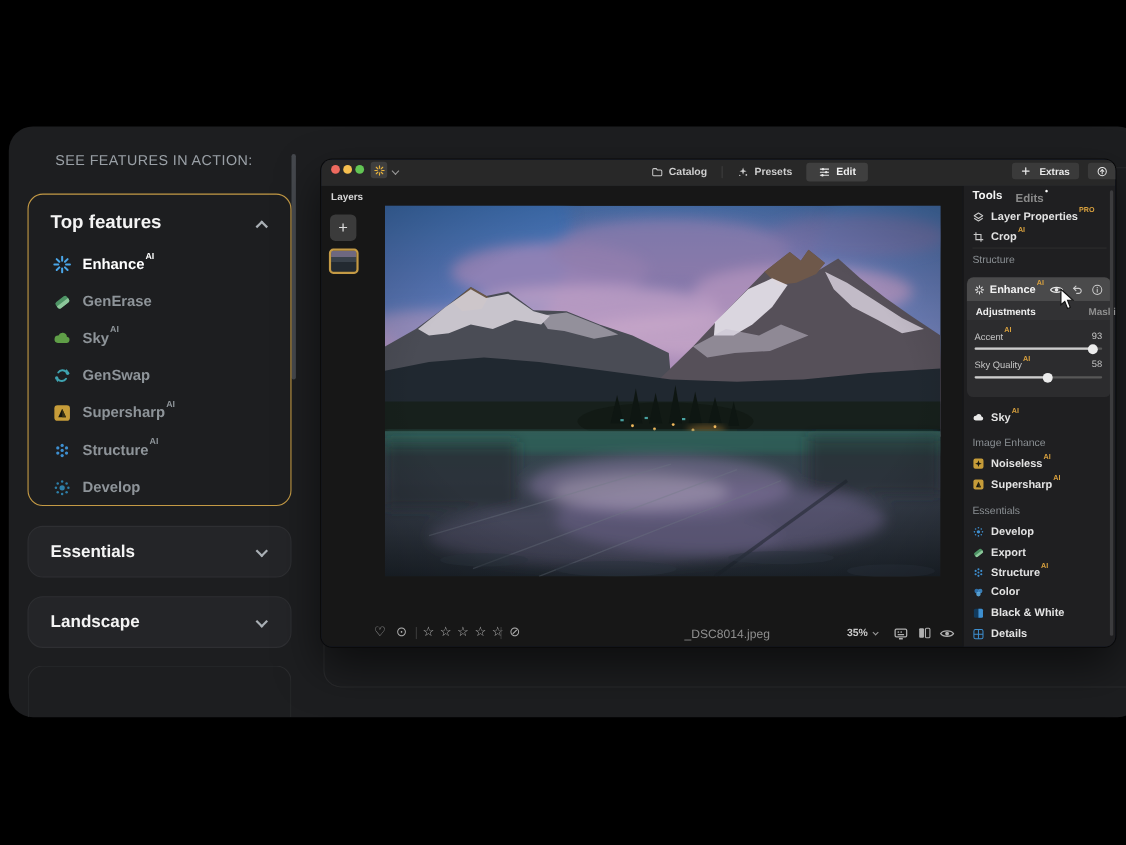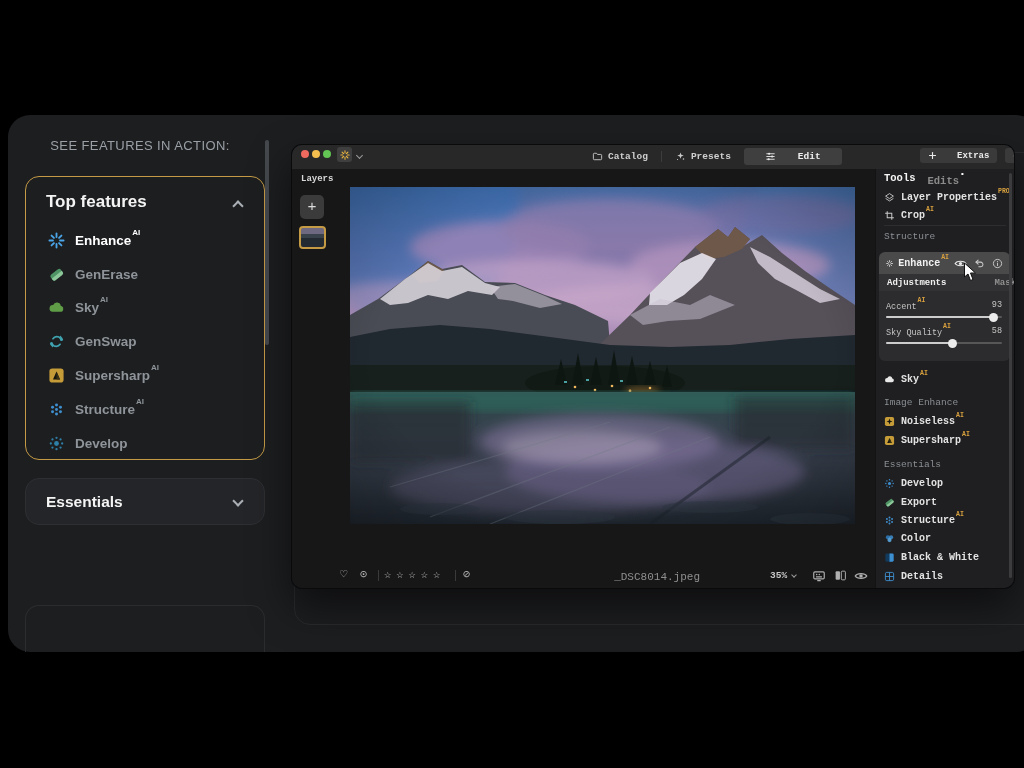--- a/index.html
+++ b/index.html
@@ -33,40 +33,40 @@
   sup.fa { font-size:8px; font-weight:bold; position:relative; top:-4px; margin-left:1px; }
   .ic17 { width:17px; height:17px; display:block; }
 
   
   .tray { position:absolute; left:294px; top:152px; width:746px; height:473px;
           border:1px solid #2a2b2d; border-radius:16px; }
 
   
   .window { position:absolute; left:292px; top:145px; width:722px; height:443px;
             border-radius:10px; background:#0f172a; overflow:hidden;
-            box-shadow:0 0 0 1px #0a0a0a, 0 18px 40px rgba(0,0,0,.55);font-family:Liberation Mono, monospace; }
+            box-shadow:0 0 0 1px #0a0a0a, 0 18px 40px rgba(0,0,0,.55); }
   .shift { position:absolute; left:-292px; top:-145px; width:1024px; height:768px; }
   .canvas-bg { position:absolute; left:292px; top:169px; width:583px; height:419px; background:#171717; }
   .rpanel-bg { position:absolute; left:875px; top:169px; width:139px; height:419px;
                background:#1f1f21; border-left:1px solid #131313; }
   .titlebar { position:absolute; left:292px; top:145px; width:722px; height:24px; background:#282828; }
   .tl { position:absolute; top:150px; width:8px; height:8px; border-radius:50%; }
   .tl.r { left:301px; background:#ee6a5f; } .tl.y { left:312px; background:#f5bf4f; } .tl.g { left:323px; background:#62c554; }
   .appbtn { position:absolute; left:337px; top:147px; width:15px; height:15px; background:#3f3f3f;
             border-radius:3px; display:flex; align-items:center; justify-content:center; color:#e8b33c; }
   .appchev { position:absolute; left:357px; top:153px; width:5px; height:5px;
              border-right:1.5px solid #9a9a9a; border-bottom:1.5px solid #9a9a9a; transform:rotate(45deg); }
   .nav { position:absolute; left:592px; top:148px; height:17px; display:flex; align-items:center; gap:13px;
          font-size:9.5px; color:#cfcfcf; }
   .navitem { display:flex; align-items:center; gap:5px; font-weight:bold; }
   .navdiv { width:1px; height:11px; background:#3c3c3c; }
-  .editpill { display:flex; align-items:center; gap:22px; background:#3f3f3f; border-radius:3px;
-              padding:3px 21px; font-weight:bold; color:#f0f0f0; }
+  .editpill { display:flex; align-items:center; gap:5px; background:#3f3f3f; border-radius:3px;
+              padding:3px 11px; font-weight:bold; color:#f0f0f0; }
   .actbtns { position:absolute; left:920px; top:148px; display:flex; gap:8px; }
-  .pill { display:flex; align-items:center; gap:20px; background:#3a3a3a; border-radius:3px; height:15px;
+  .pill { display:flex; align-items:center; gap:8px; background:#3a3a3a; border-radius:3px; height:15px;
           padding:0 8px; font-size:9px; font-weight:bold; color:#eaeaea; }
 
   .layers-label { position:absolute; left:301px; top:174px; font-size:9px; font-weight:bold; color:#d8d8d8; }
   .addlayer { position:absolute; left:300px; top:195px; width:24px; height:24px; background:#3b3b3b;
               border-radius:5px; color:#ddd; font-size:15px; display:flex; align-items:center; justify-content:center; }
   .thumb-layer { position:absolute; left:299px; top:226px; width:27px; height:23px; border:2px solid #c49a45;
                  border-radius:4px; background:linear-gradient(#6e6880 0 32%, #39414a 32% 55%, #232a31 55% 100%); }
 
   .photo { position:absolute; left:350px; top:187px; width:505px; height:337px; }
 
@@ -316,20 +316,24 @@
     <div class="feat-item" style="top:256px">
       <svg class="ic17" style="color:#2e7fa8">
           <use href="#i-develop"></use>
         </svg>
       <span class="lbl"><span>Develop</span><sup class="fa"></sup></span>
     </div>
   </div>
 
   <div class="card group g1">
     <div class="card-head">Essentials</div>
+    <span class="chev down" style="top:18px"></span>
+  </div>
+  <div class="card group g2">
+    <div class="card-head">Landscape</div>
     <span class="chev down" style="top:18px"></span>
   </div>
   <div class="card partial"></div>
 
   <div class="tray"></div>
 
   <div class="window">
     <div class="shift">
       <div class="canvas-bg"></div>
       <div class="rpanel-bg"></div>

